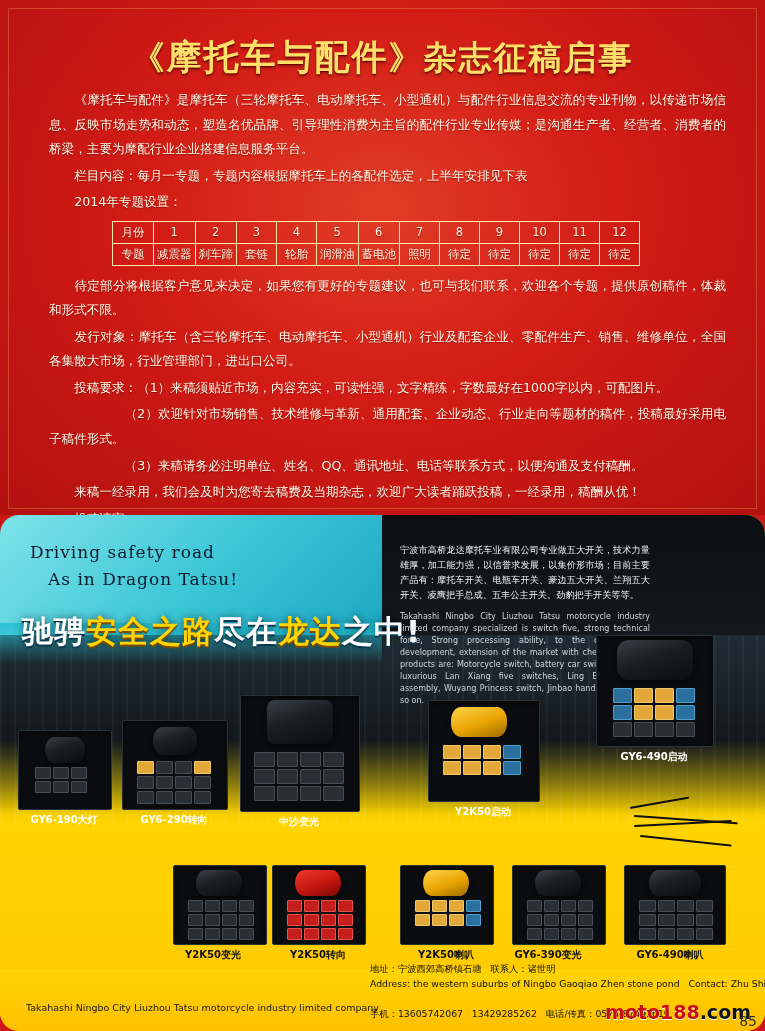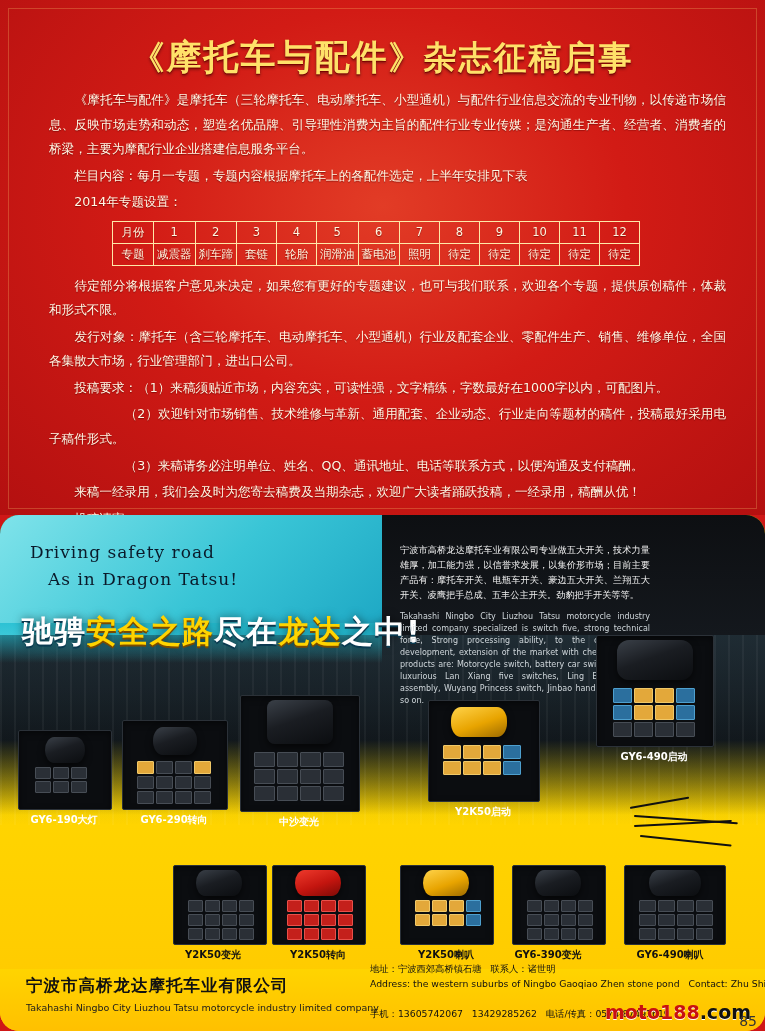--- a/index.html
+++ b/index.html
@@ -433,21 +433,20 @@
 
     <div style="position:absolute;left:630px;top:290px;width:120px;height:46px;">
       <div class="cable" style="left:4px;top:10px;width:104px;transform:rotate(4deg);"></div>
       <div class="cable" style="left:4px;top:20px;width:98px;transform:rotate(-3deg);"></div>
       <div class="cable" style="left:10px;top:30px;width:92px;transform:rotate(6deg);"></div>
       <div class="cable" style="left:0px;top:2px;width:60px;transform:rotate(-10deg);"></div>
     </div>
 
     <div class="footer"></div>
 
-    <div class="co-cn">宁波市高桥龙达摩托车业有限公司</div>
     <div class="co-en">Takahashi Ningbo City Liuzhou Tatsu motorcycle industry limited company</div>
 
     <div class="addr">
       <div>
         <span>地址：</span><span>宁波西郊高桥镇石塘</span>
         &nbsp;&nbsp;<span>联系人：</span><span>诸世明</span>
       </div>
       <div>
         <span>Address: the western suburbs of Ningbo Gaoqiao Zhen stone pond</span>
         &nbsp;&nbsp;<span>Contact: Zhu Shiming</span>

